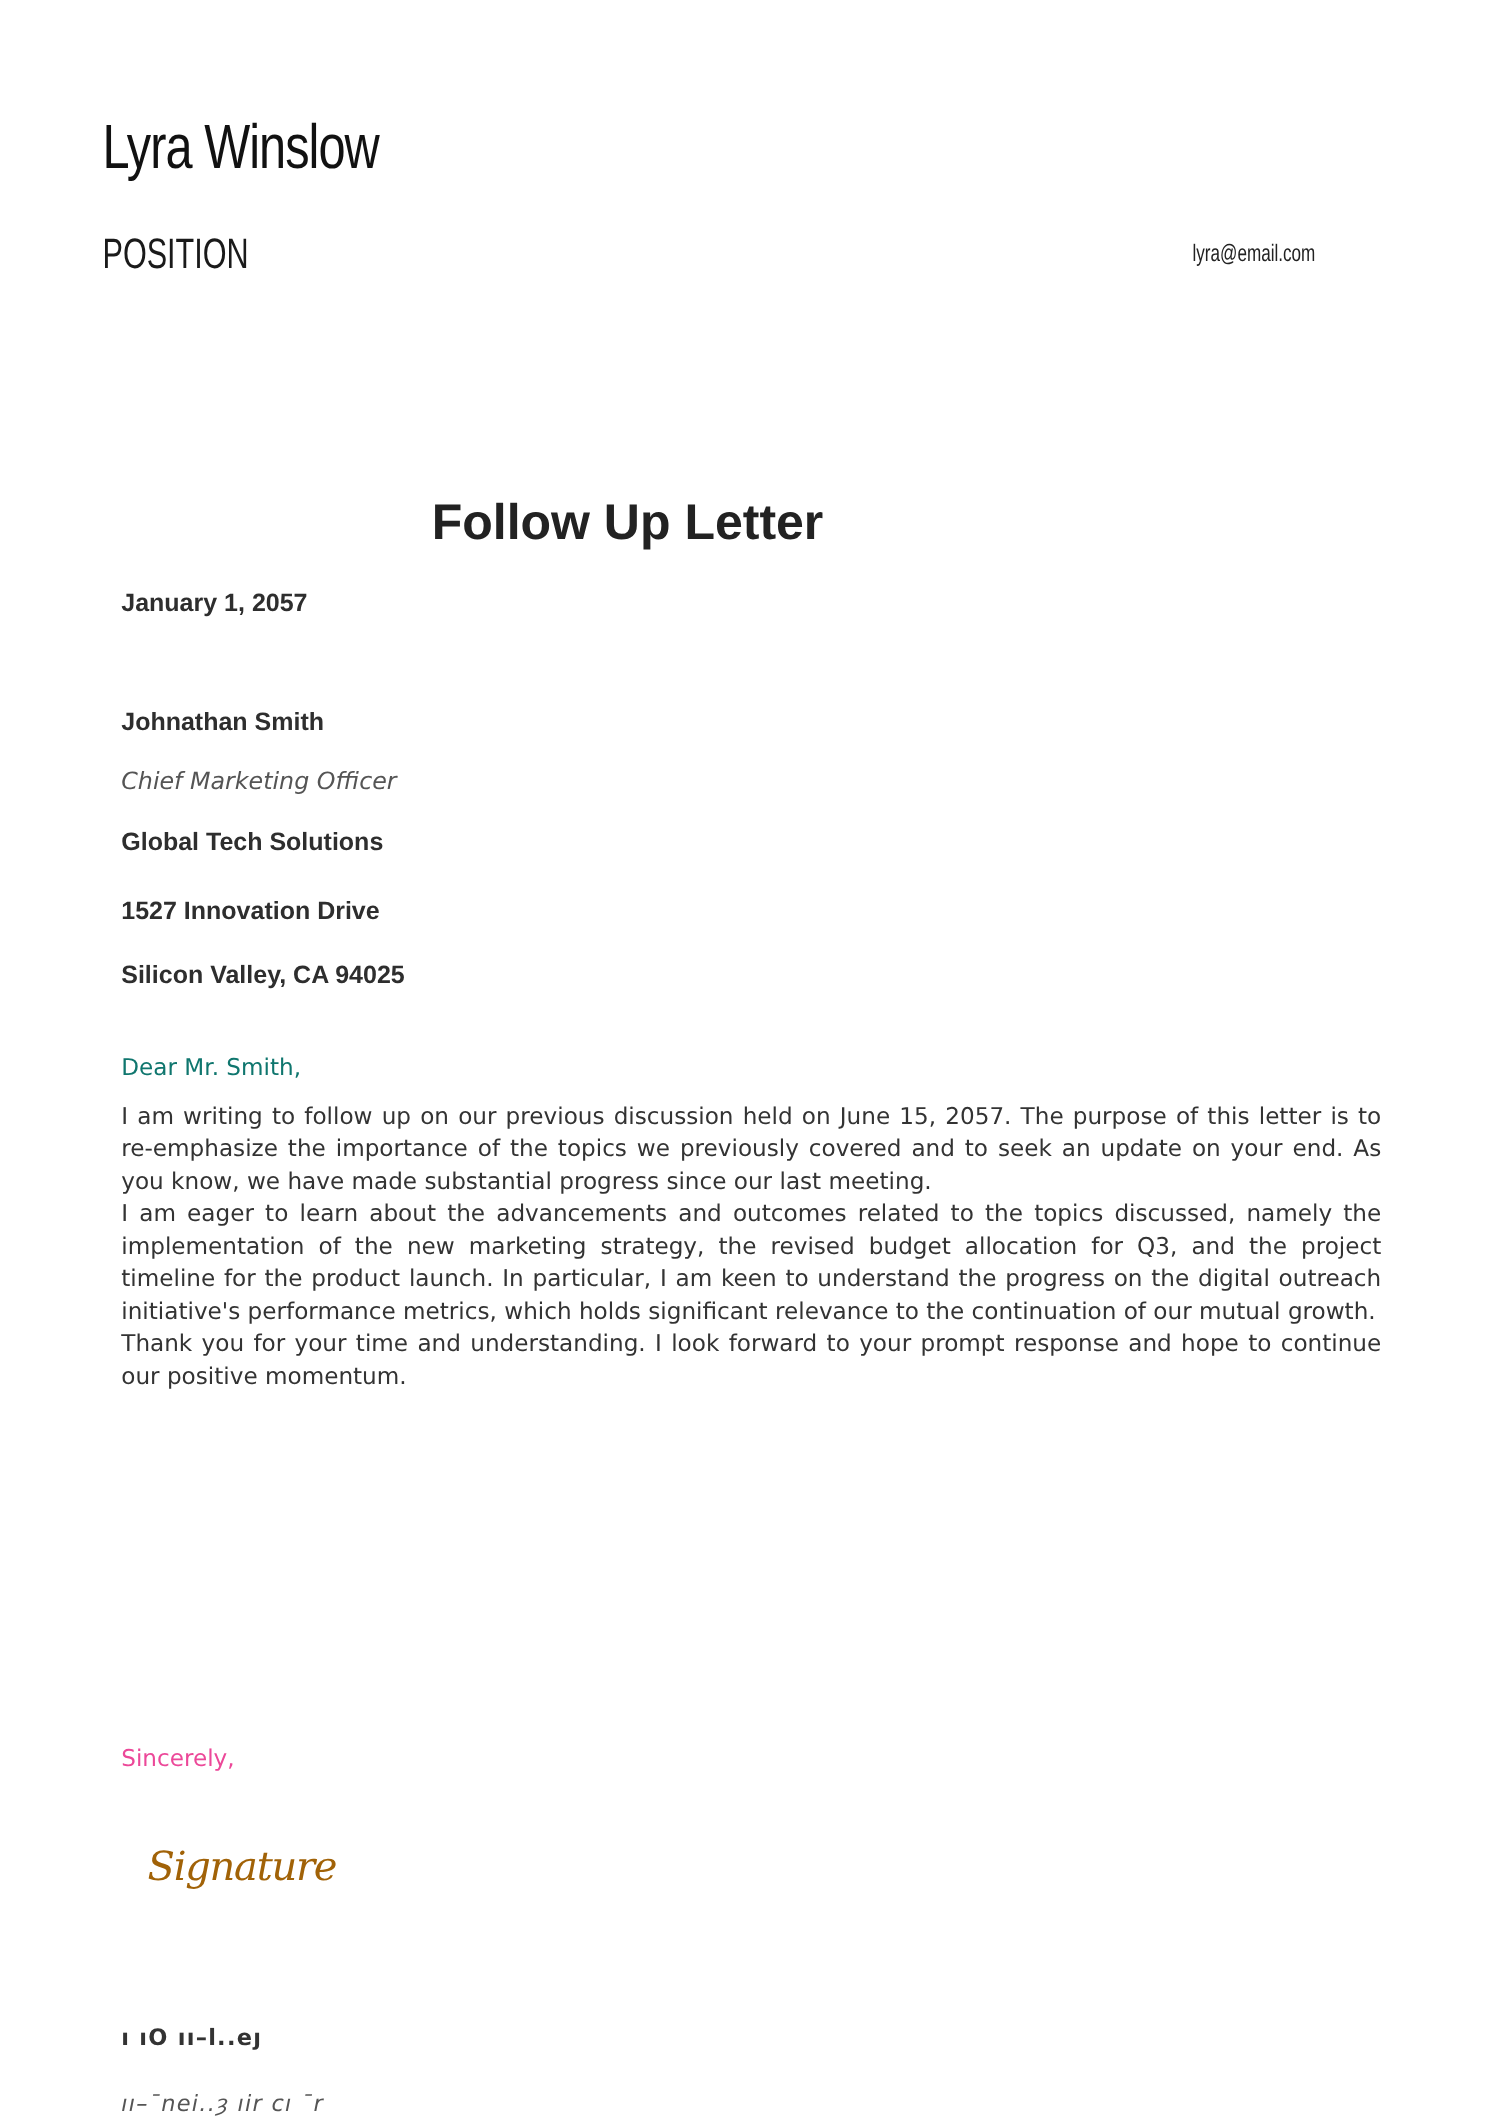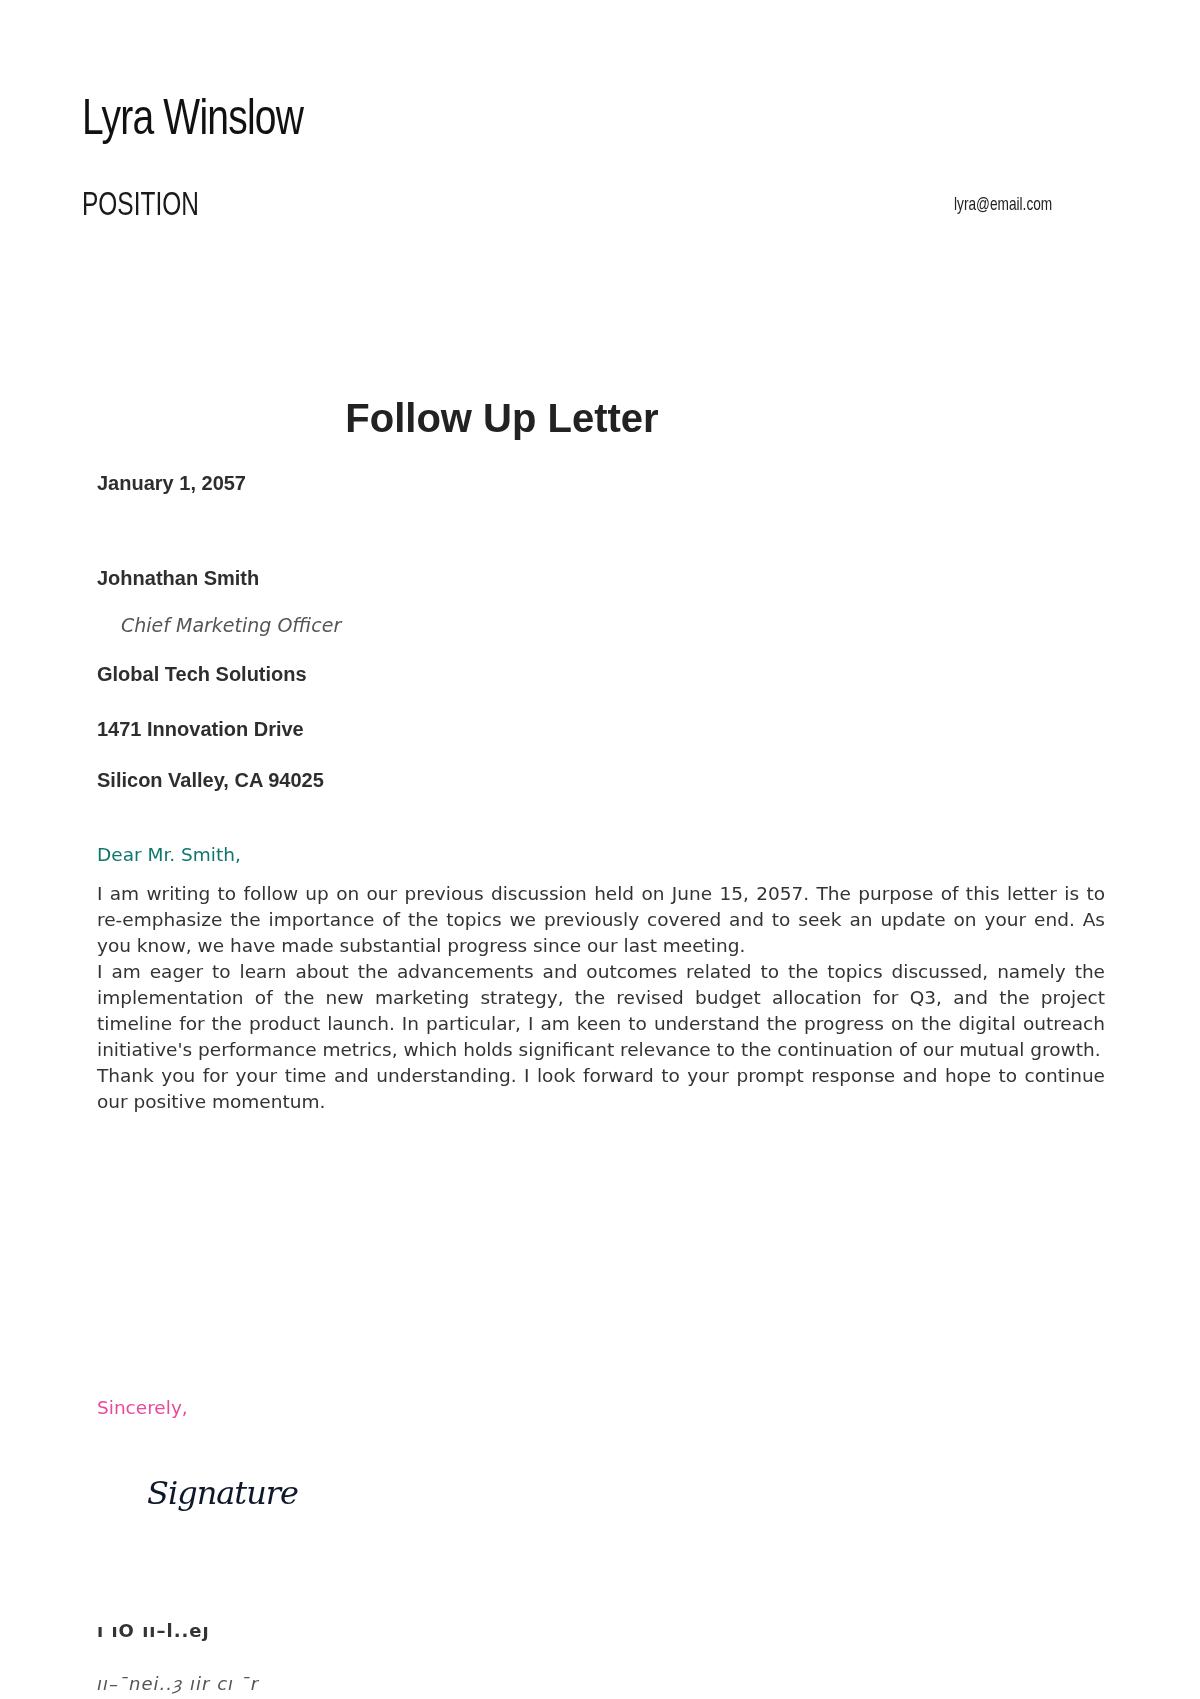--- a/index.html
+++ b/index.html
@@ -8,39 +8,39 @@
   .name { left:82px; top:88px; font-family:"Liberation Sans", sans-serif; font-size:50px; letter-spacing:-1px; color:#111; transform:scaleX(0.78); transform-origin:left top; }
   .position { left:82px; top:184px; font-family:"Liberation Sans", sans-serif; font-size:34px; color:#1a1a1a; transform:scaleX(0.72); transform-origin:left top; }
   .email { left:954px; top:193px; font-family:"Liberation Sans", sans-serif; font-size:19px; color:#222; transform:scaleX(0.72); transform-origin:left top; }
   .title { left:0; width:1004px; top:396px; text-align:center; font-family:"Liberation Sans", sans-serif; font-weight:bold; font-size:40px; color:#222; }
   .bold { font-family:"Liberation Sans", sans-serif; font-weight:bold; font-size:20px; color:#2e2e2e; left:97px; }
   .ital { font-family:"DejaVu Sans", sans-serif; font-style:italic; font-size:19px; color:#555; left:97px; }
   .body-text { position:absolute; left:97px; width:1008px; font-family:"DejaVu Sans", sans-serif; font-size:18.5px; line-height:26px; color:#333; }
   .body-text p { margin:0; text-align:justify; text-align-last:left; }
   .greet { left:97px; top:844px; font-family:"DejaVu Sans", sans-serif; font-size:18.5px; color:#0f766e; }
   .closing { left:97px; top:1397px; font-family:"DejaVu Sans", sans-serif; font-size:18.5px; color:#ec4899; }
-  .signature { left:118px; top:1474px; font-family:"DejaVu Serif", serif; font-style:italic; font-size:32px; color:#0f172a; letter-spacing:-1px;margin-left:29px; }
+  .signature { left:118px; top:1474px; font-family:"DejaVu Serif", serif; font-style:italic; font-size:32px; color:#a16207; letter-spacing:-1px; }
   .garble1 { left:97px; top:1620px; font-family:"DejaVu Sans", sans-serif; font-weight:bold; font-size:18px; color:#333; letter-spacing:1px; }
   .garble2 { left:97px; top:1673px; font-family:"DejaVu Sans", sans-serif; font-style:italic; font-size:18px; color:#555; letter-spacing:1px; }
 </style>
 </head>
 <body>
 
 <div class="abs name">Lyra Winslow</div>
 <div class="abs position">POSITION</div>
 <div class="abs email">lyra@email.com</div>
 
 <div class="abs title">Follow Up Letter</div>
 
 <div class="abs bold" style="top:472px;">January 1, 2057</div>
 
 <div class="abs bold" style="top:567px;">Johnathan Smith</div>
-<div class="abs ital" style="top:614px;margin-left:24px;">Chief Marketing Officer</div>
+<div class="abs ital" style="top:614px;">Chief Marketing Officer</div>
 <div class="abs bold" style="top:663px;">Global Tech Solutions</div>
-<div class="abs bold" style="top:718px;">1471 Innovation Drive</div>
+<div class="abs bold" style="top:718px;">1527 Innovation Drive</div>
 <div class="abs bold" style="top:769px;">Silicon Valley, CA 94025</div>
 
 <div class="abs greet">Dear Mr. Smith,</div>
 
 <div class="body-text" style="top:881px;">
   <p>I am writing to follow up on our previous discussion held on June 15, 2057. The purpose of this letter is to re-emphasize the importance of the topics we previously covered and to seek an update on your end. As you know, we have made substantial progress since our last meeting.</p>
   <p>I am eager to learn about the advancements and outcomes related to the topics discussed, namely the implementation of the new marketing strategy, the revised budget allocation for Q3, and the project timeline for the product launch. In particular, I am keen to understand the progress on the digital outreach initiative's performance metrics, which holds significant relevance to the continuation of our mutual growth.</p>
   <p>Thank you for your time and understanding. I look forward to your prompt response and hope to continue our positive momentum.</p>
 </div>
 

